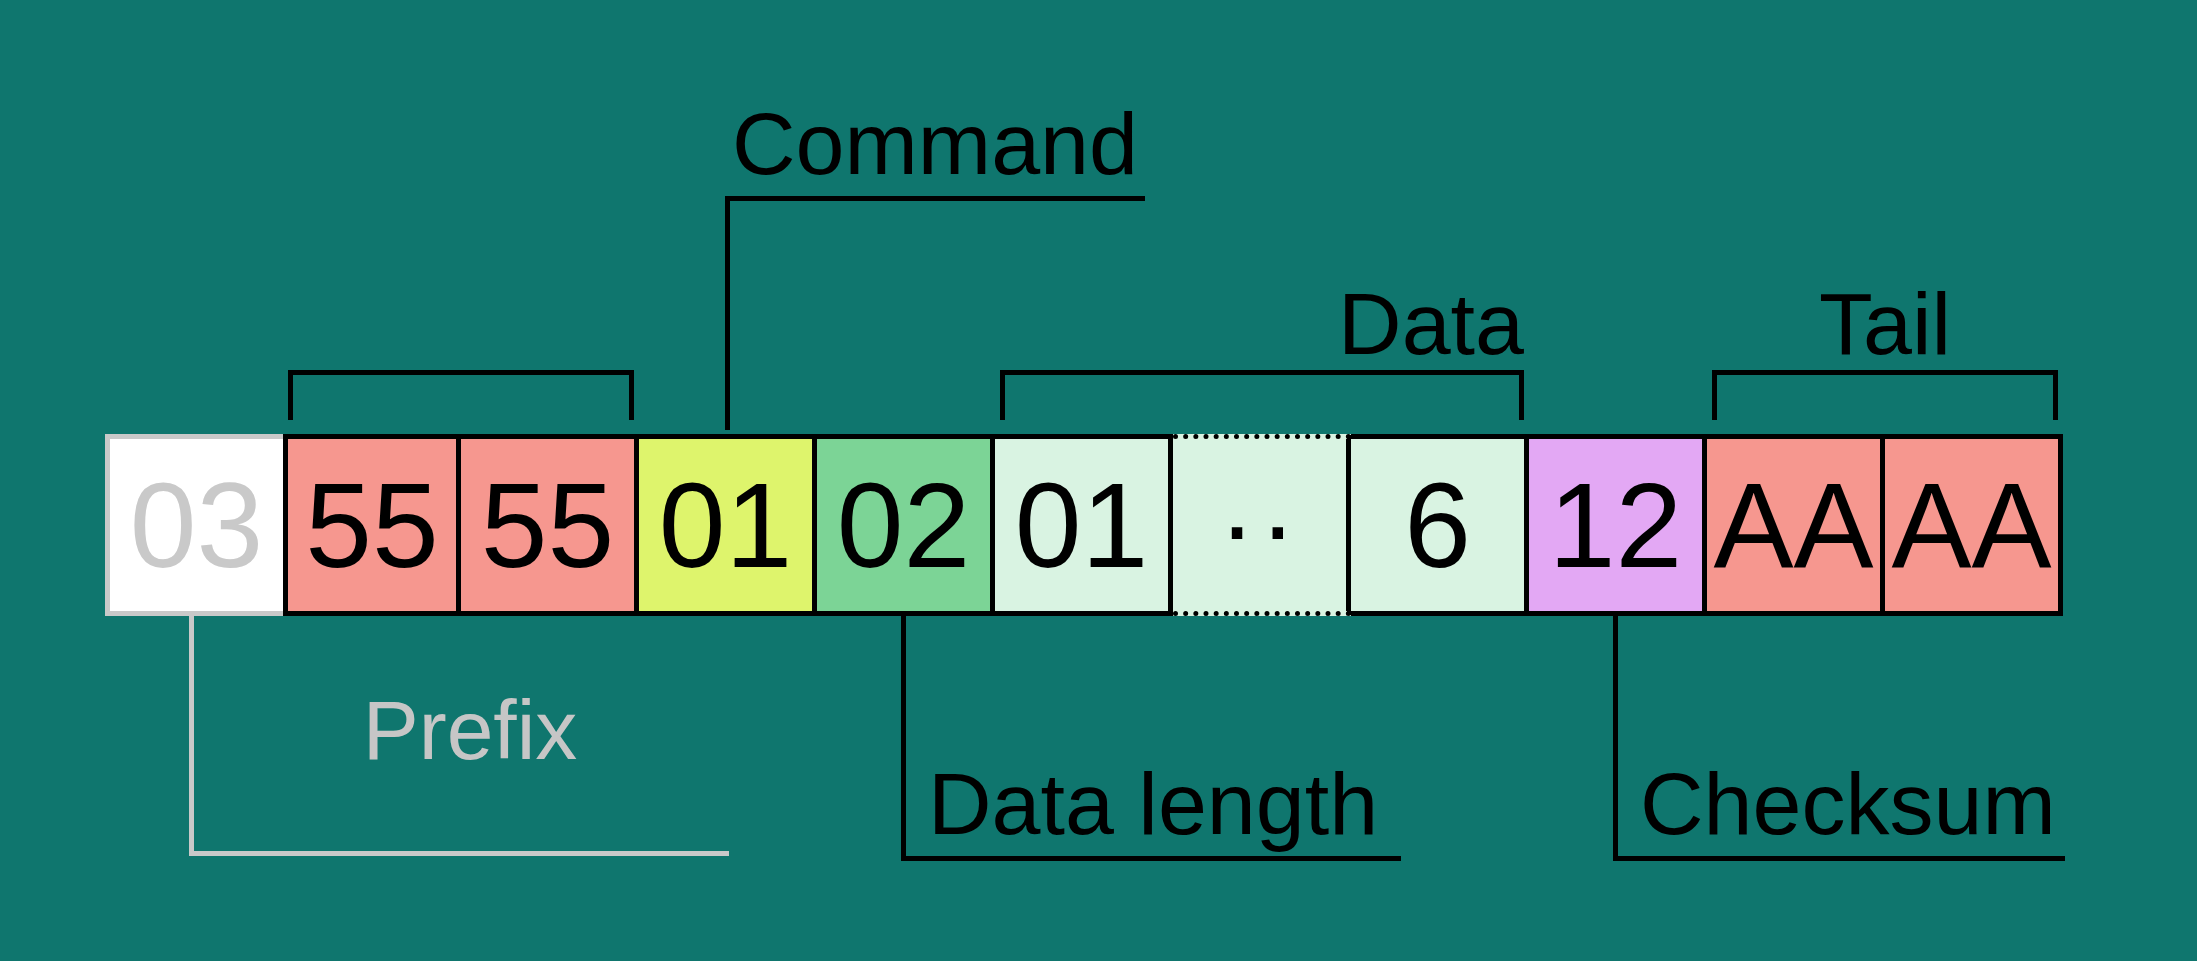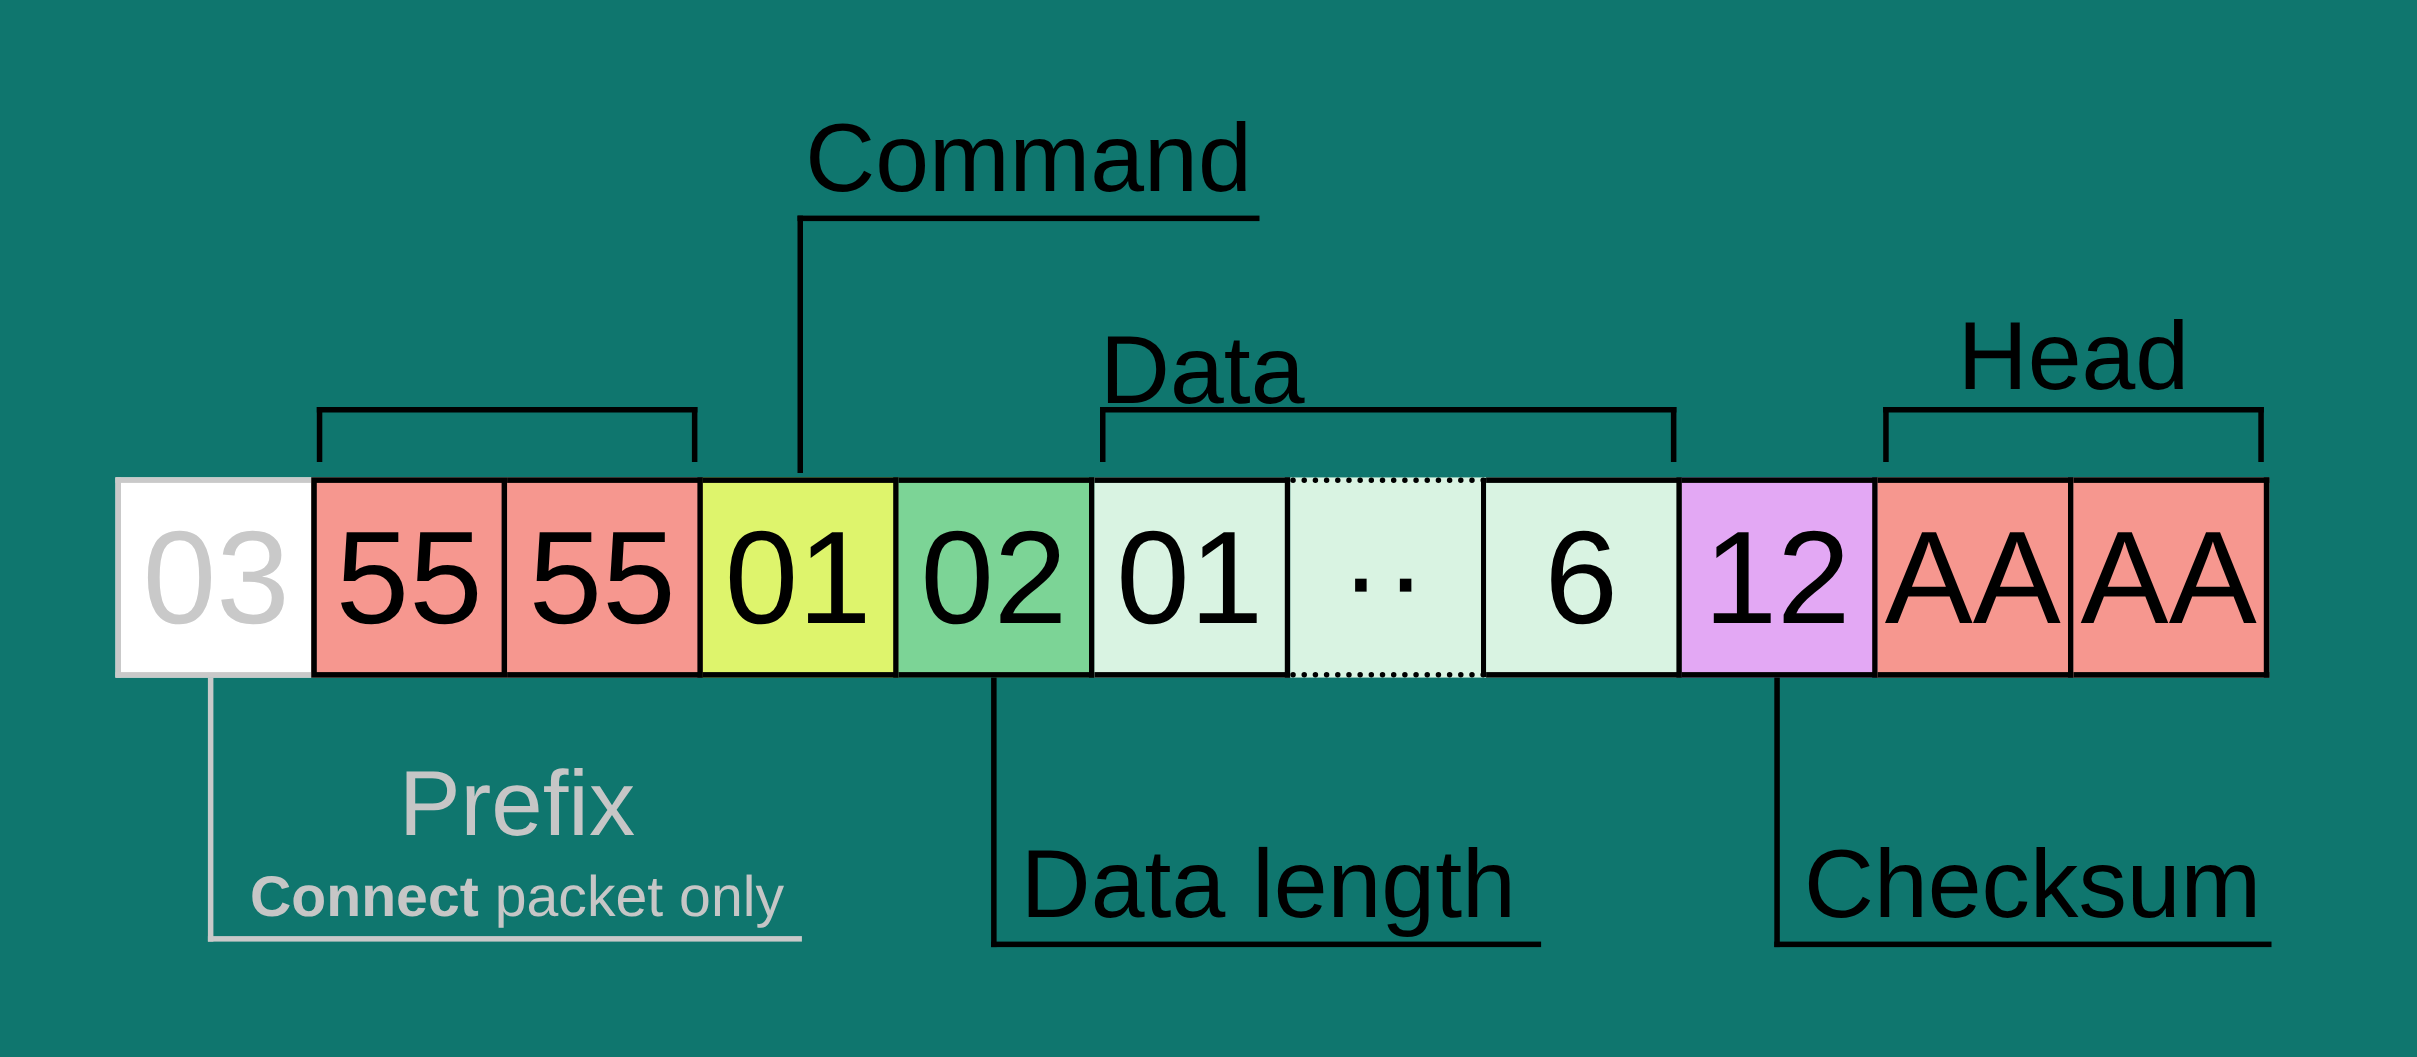--- a/index.html
+++ b/index.html
@@ -67,21 +67,21 @@
   #bracket-data { left: 1000px; top: 370px; width: 524px; }
   #bracket-tail { left: 1712px; top: 370px; width: 346px; }
 
   .label {
     position: absolute;
     font-size: 88px;
     line-height: 1;
     white-space: nowrap;
   }
   #label-head    { left: 288px;  top: 280px; width: 346px; text-align: center; }
-  #label-data    { left: 1000px; top: 280px; width: 524px; text-align: left; margin-top: 12px; }
+  #label-data    { left: 1000px; top: 280px; width: 524px; text-align: right; }
   #label-tail    { left: 1712px; top: 280px; width: 346px; text-align: center; }
 
   
   #command-connector {
     position: absolute;
     left: 725px;
     top: 196px;
     width: 420px;
     height: 234px;
     box-sizing: border-box;
@@ -140,40 +140,39 @@
 <div class="stage">
 
   <div class="label" id="label-command">Command</div>
   <div id="command-connector"></div>
 
   <div class="bracket" id="bracket-head"></div>
 
   <div class="label" id="label-data">Data</div>
   <div class="bracket" id="bracket-data"></div>
 
-  <div class="label" id="label-tail">Head</div>
+  <div class="label" id="label-tail">Tail</div>
   <div class="bracket" id="bracket-tail"></div>
 
   <div class="byte-row">
     <div class="cell ghost" style="background: rgb(255, 255, 255);">03</div>
     <div class="cell after-ghost" style="background: rgb(246, 151, 143);">55</div>
     <div class="cell" style="background: rgb(246, 151, 143);">55</div>
     <div class="cell" style="background: rgb(222, 244, 108);">01</div>
     <div class="cell" style="background: rgb(124, 212, 150);">02</div>
     <div class="cell" style="background: rgb(217, 243, 226);">01</div>
     <div class="cell dotted" style="background: rgb(217, 243, 226);">··</div>
     <div class="cell" style="background: rgb(217, 243, 226);">6</div>
     <div class="cell" style="background: rgb(227, 168, 244);">12</div>
     <div class="cell" style="background: rgb(246, 151, 143);">AA</div>
     <div class="cell" style="background: rgb(246, 151, 143);">AA</div>
   </div>
 
   <div id="prefix-connector"></div>
   <div class="label" id="label-prefix">Prefix</div>
-  <div id="prefix-note"><b>Connect</b><span> packet only</span></div>
 
   <div id="datalength-connector" class="down-connector"></div>
   <div class="label" id="label-datalength">Data length</div>
 
   <div id="checksum-connector" class="down-connector"></div>
   <div class="label" id="label-checksum">Checksum</div>
 
 </div>
 
 </body></html>

